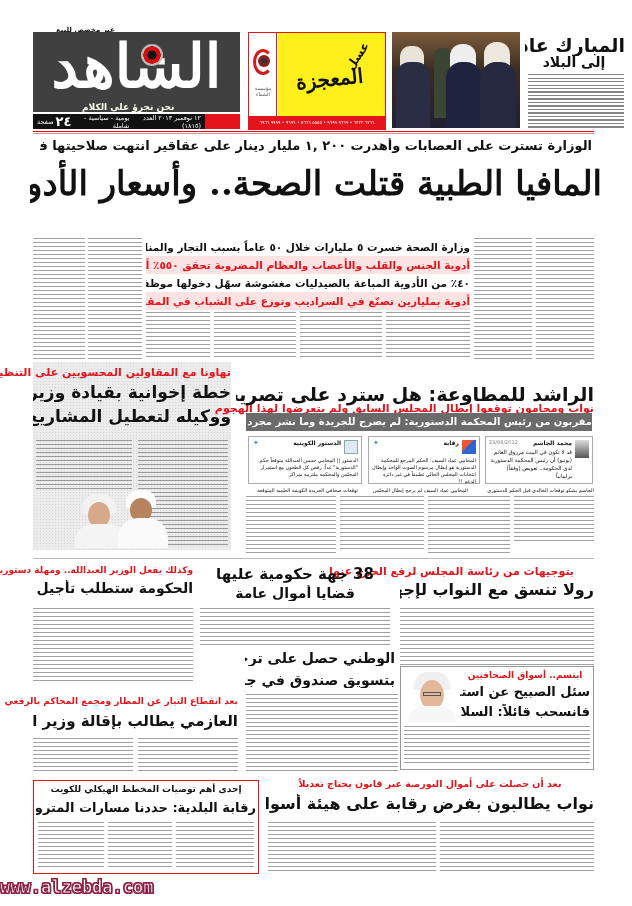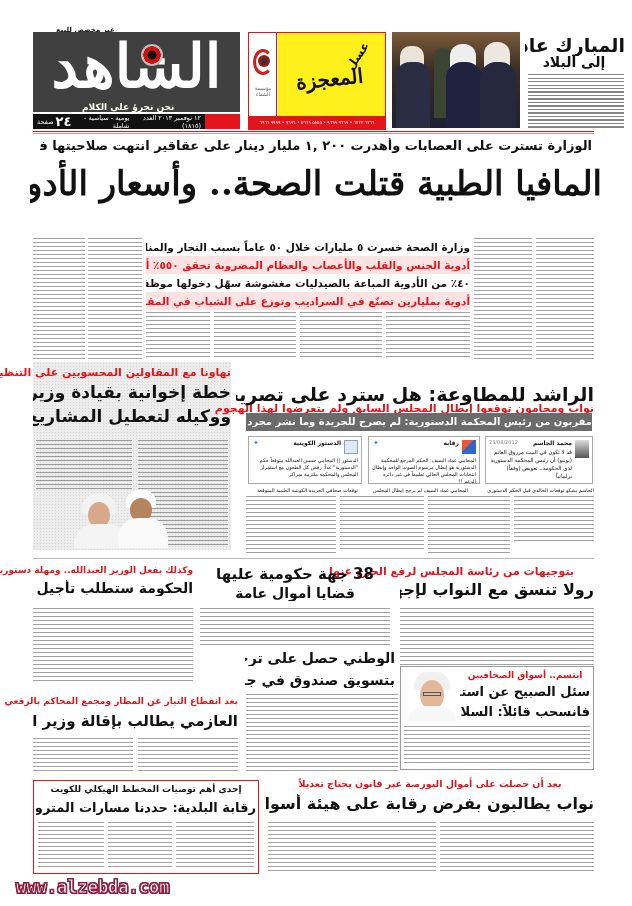--- a/index.html
+++ b/index.html
@@ -172,15 +172,15 @@
 <div class="abs hl" style="left:36px; top:800px; width:220px; font-size:13px;">رقابة البلدية: حددنا مسارات المترو والسكة الحديد</div>
 <div class="abs filler" style="left:176px; top:822px; width:78px; height:48px;"></div>
 <div class="abs filler" style="left:108px; top:822px; width:64px; height:48px;"></div>
 <div class="abs filler" style="left:38px; top:822px; width:66px; height:48px;"></div>
 
 <div class="abs kicker red" style="left:266px; top:778px; width:328px; font-size:9.5px;">بعد أن حصلت على أموال البورصة عبر قانون يحتاج تعديلاً</div>
 <div class="abs hl" style="left:266px; top:794px; width:328px; font-size:16px;">نواب يطالبون بفرض رقابة على هيئة أسواق المال</div>
 <div class="abs filler" style="left:440px; top:822px; width:154px; height:52px;"></div>
 <div class="abs filler" style="left:268px; top:822px; width:168px; height:52px;"></div>
 
-<div class="abs" style="left:0; top:876px; width:632px; height:22px; display:flex; align-items:center; justify-content:space-between; padding:0 14px 0 16px; direction:ltr;">
+<div class="abs" style="left:0; top:876px; width:632px; height:22px; display:flex; align-items:center; justify-content:space-between; padding:0 14px 0 0; direction:ltr;">
   <span style="font-family:'DejaVu Sans Mono', monospace; font-weight:bold; font-size:17px; color:#fff; -webkit-text-stroke:1px #8b1d3f; text-shadow:1px 1px 0 #8b1d3f,-1px -1px 0 #8b1d3f,1px -1px 0 #8b1d3f,-1px 1px 0 #8b1d3f;">www.alzebda.com</span>
 </div>
 
 </body></html>

